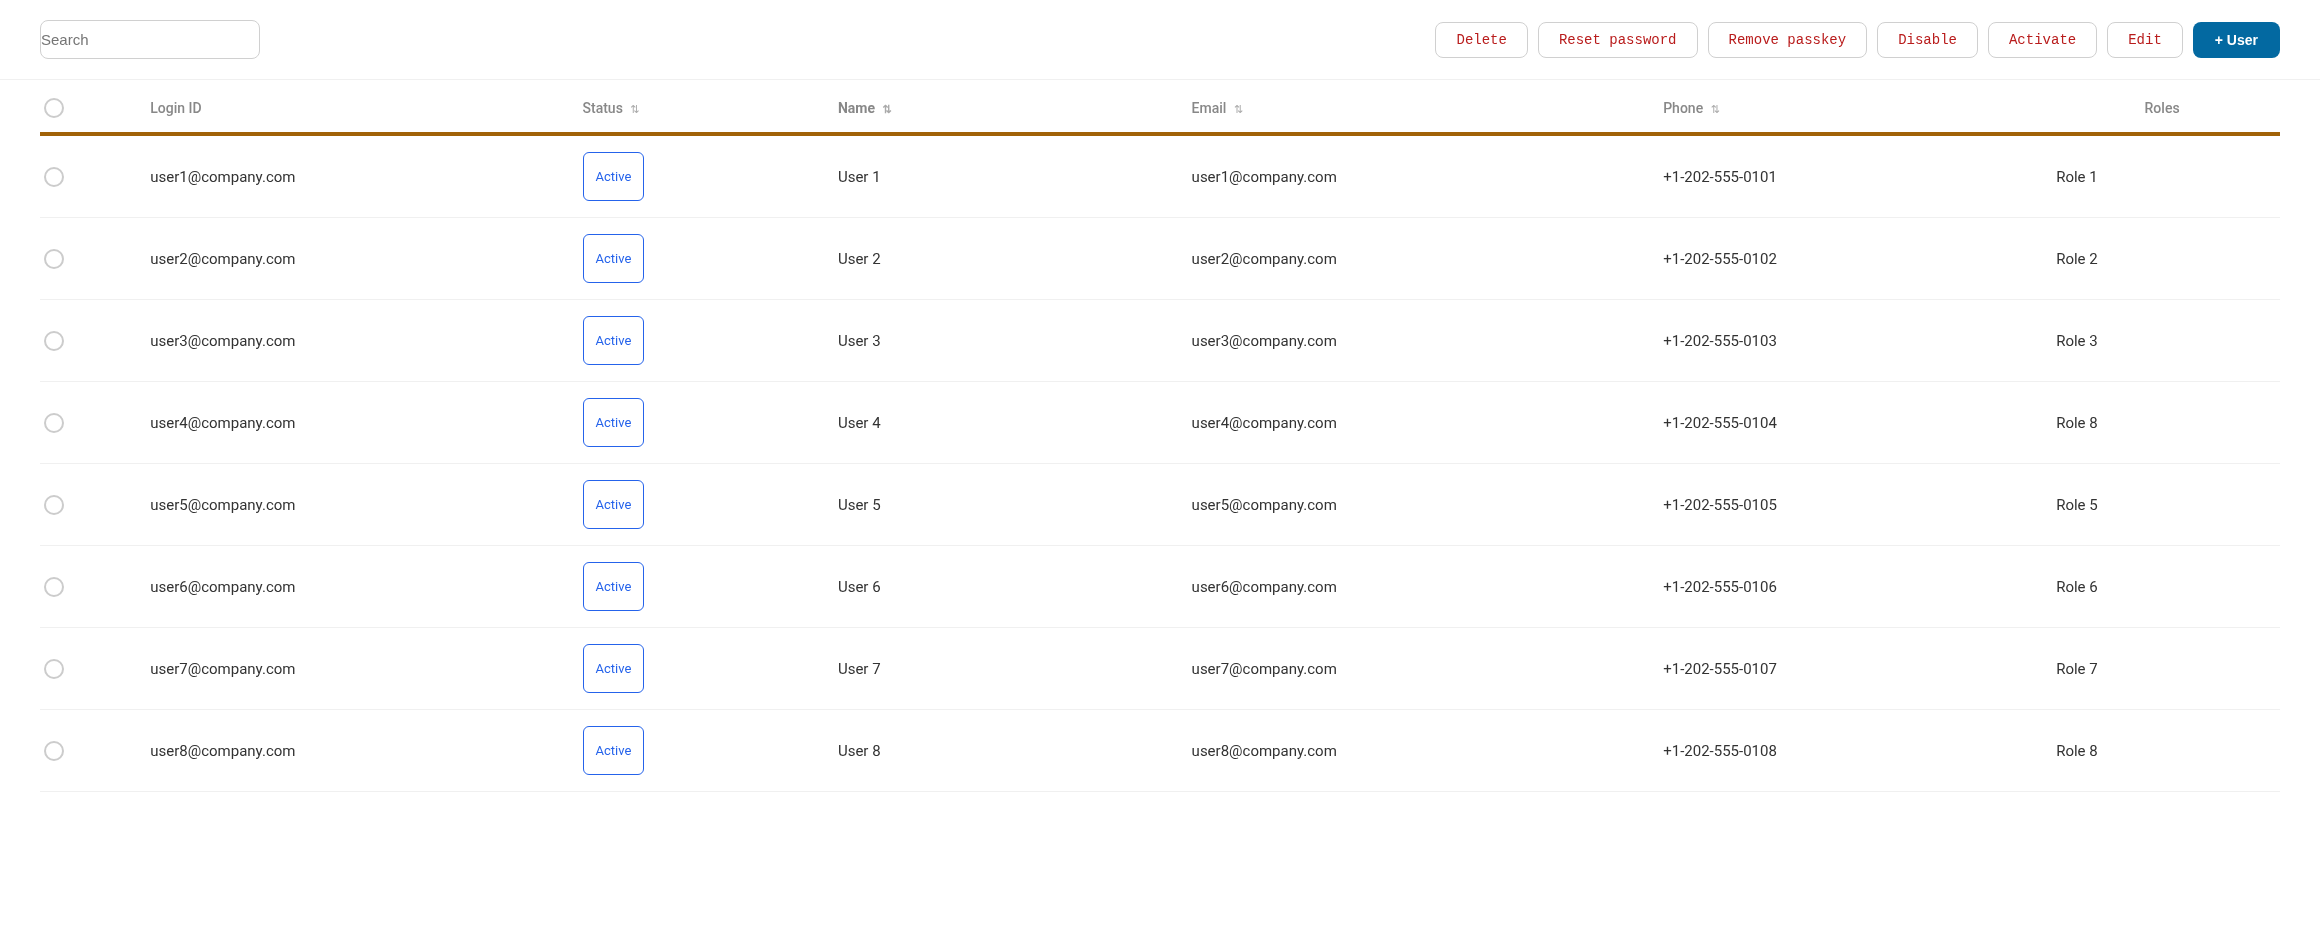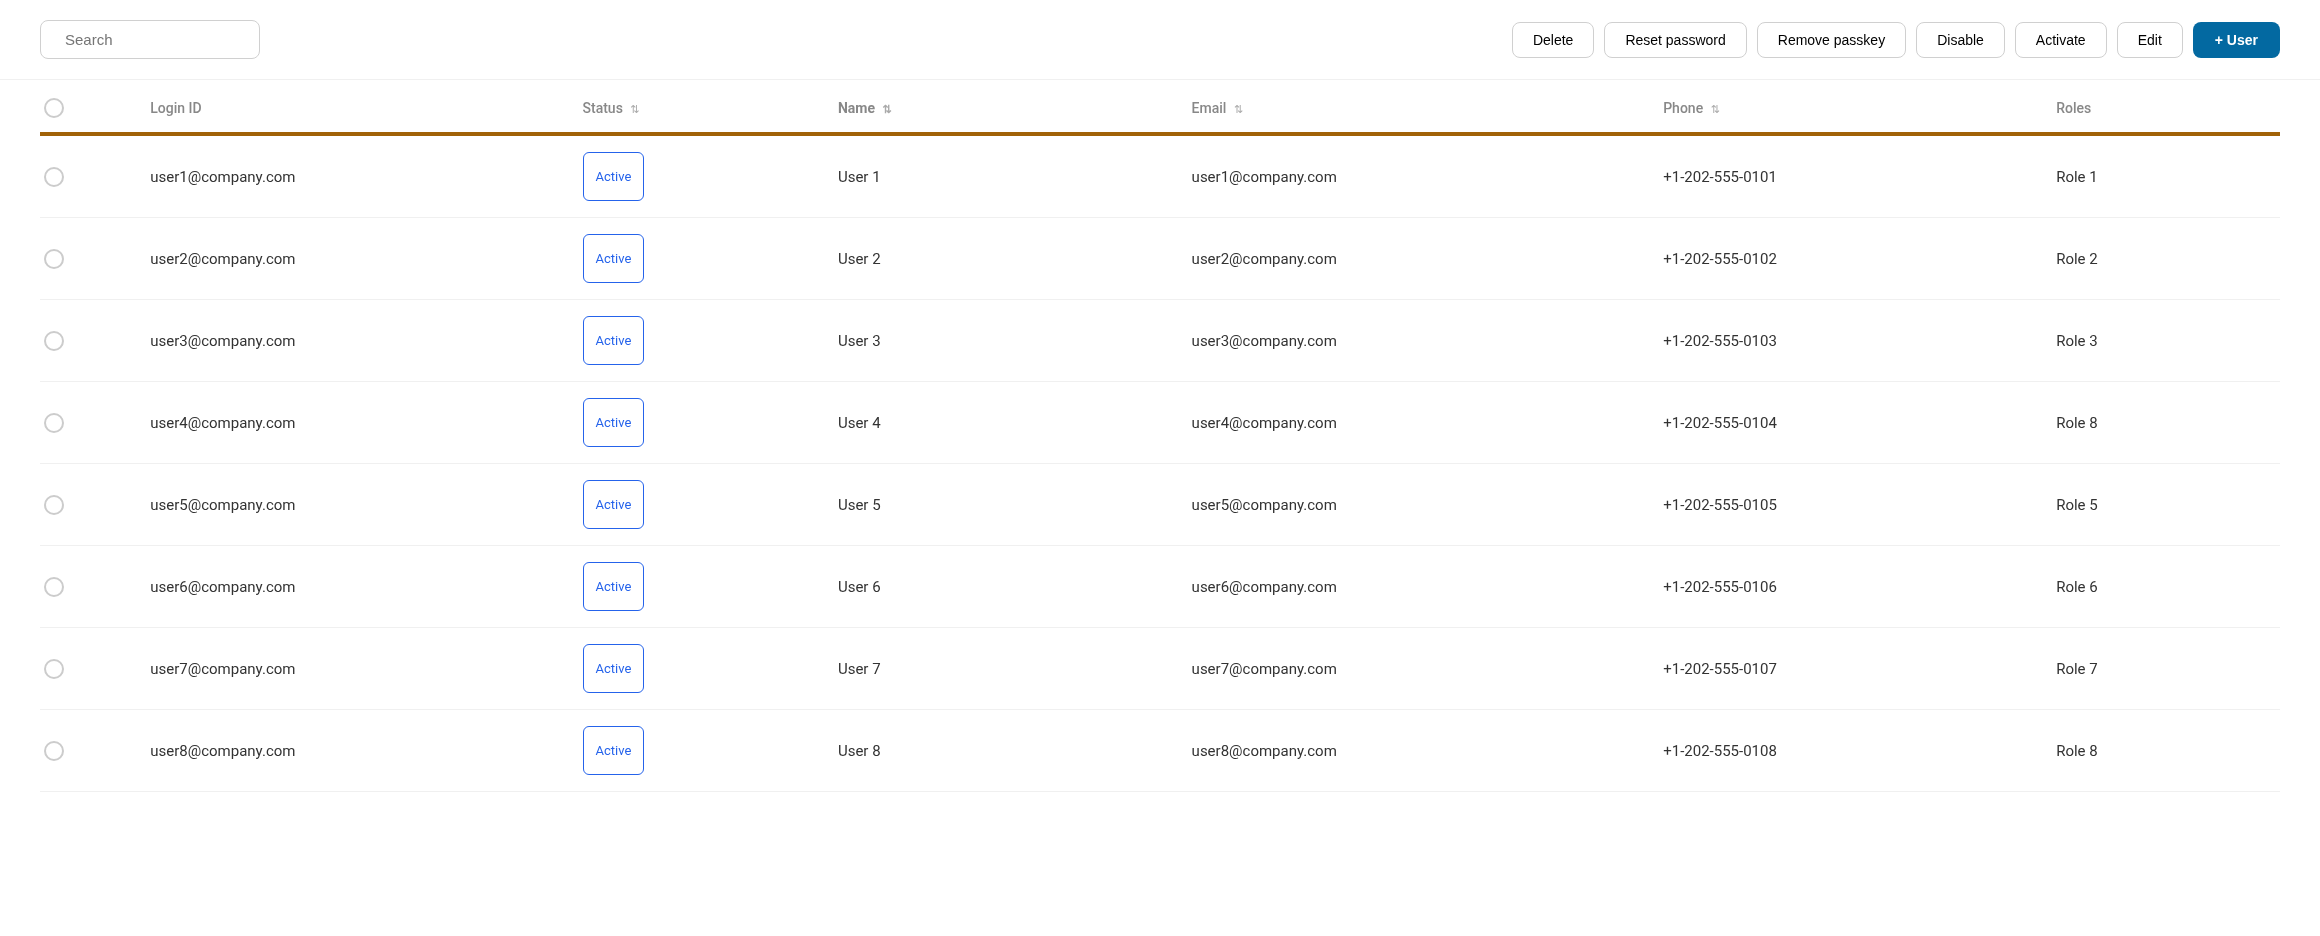--- a/index.html
+++ b/index.html
@@ -22,21 +22,21 @@
       gap: 12px;
       border-bottom: 1px solid #f0f0f0;
     }
 
     .search-wrapper {
       flex: 0 0 220px;
     }
 
     .search-input {
       width: 100%;
-      padding: 10px 24px;
+      padding: 10px 0;
       border: 1.5px solid #d0d0d0;
       border-radius: 8px;
       font-size: 15px;
       color: #555;
       outline: none;
       background: #fff;
     }
 
     .toolbar-spacer {
       flex: 1;
@@ -53,21 +53,22 @@
       border-radius: 8px;
       font-size: 14px;
       cursor: pointer;
       font-weight: 400;
       transition: background 0.15s;
     }
 
     .btn-outline {
       background: #fff;
       border: 1.5px solid #d0d0d0;
-      color: #000000;
+      color: #b91c1c;
+      font-family: Liberation Mono, monospace;
     }
 
     .btn-primary {
       background: #0369a1;
       border: none;
       color: #fff;
       font-weight: 600;
       padding: 10px 22px;
       border-radius: 8px;
     }
@@ -115,20 +116,21 @@
     thead th.col-email {
       width: 240px;
     }
 
     thead th.col-phone {
       width: 200px;
     }
 
     thead th.col-roles {
       width: 120px;
+      text-align: center;
     }
 
     .sort-icon {
       display: inline-block;
       margin-left: 4px;
       font-size: 11px;
       color: #aaa;
     }
 
     tbody tr {

